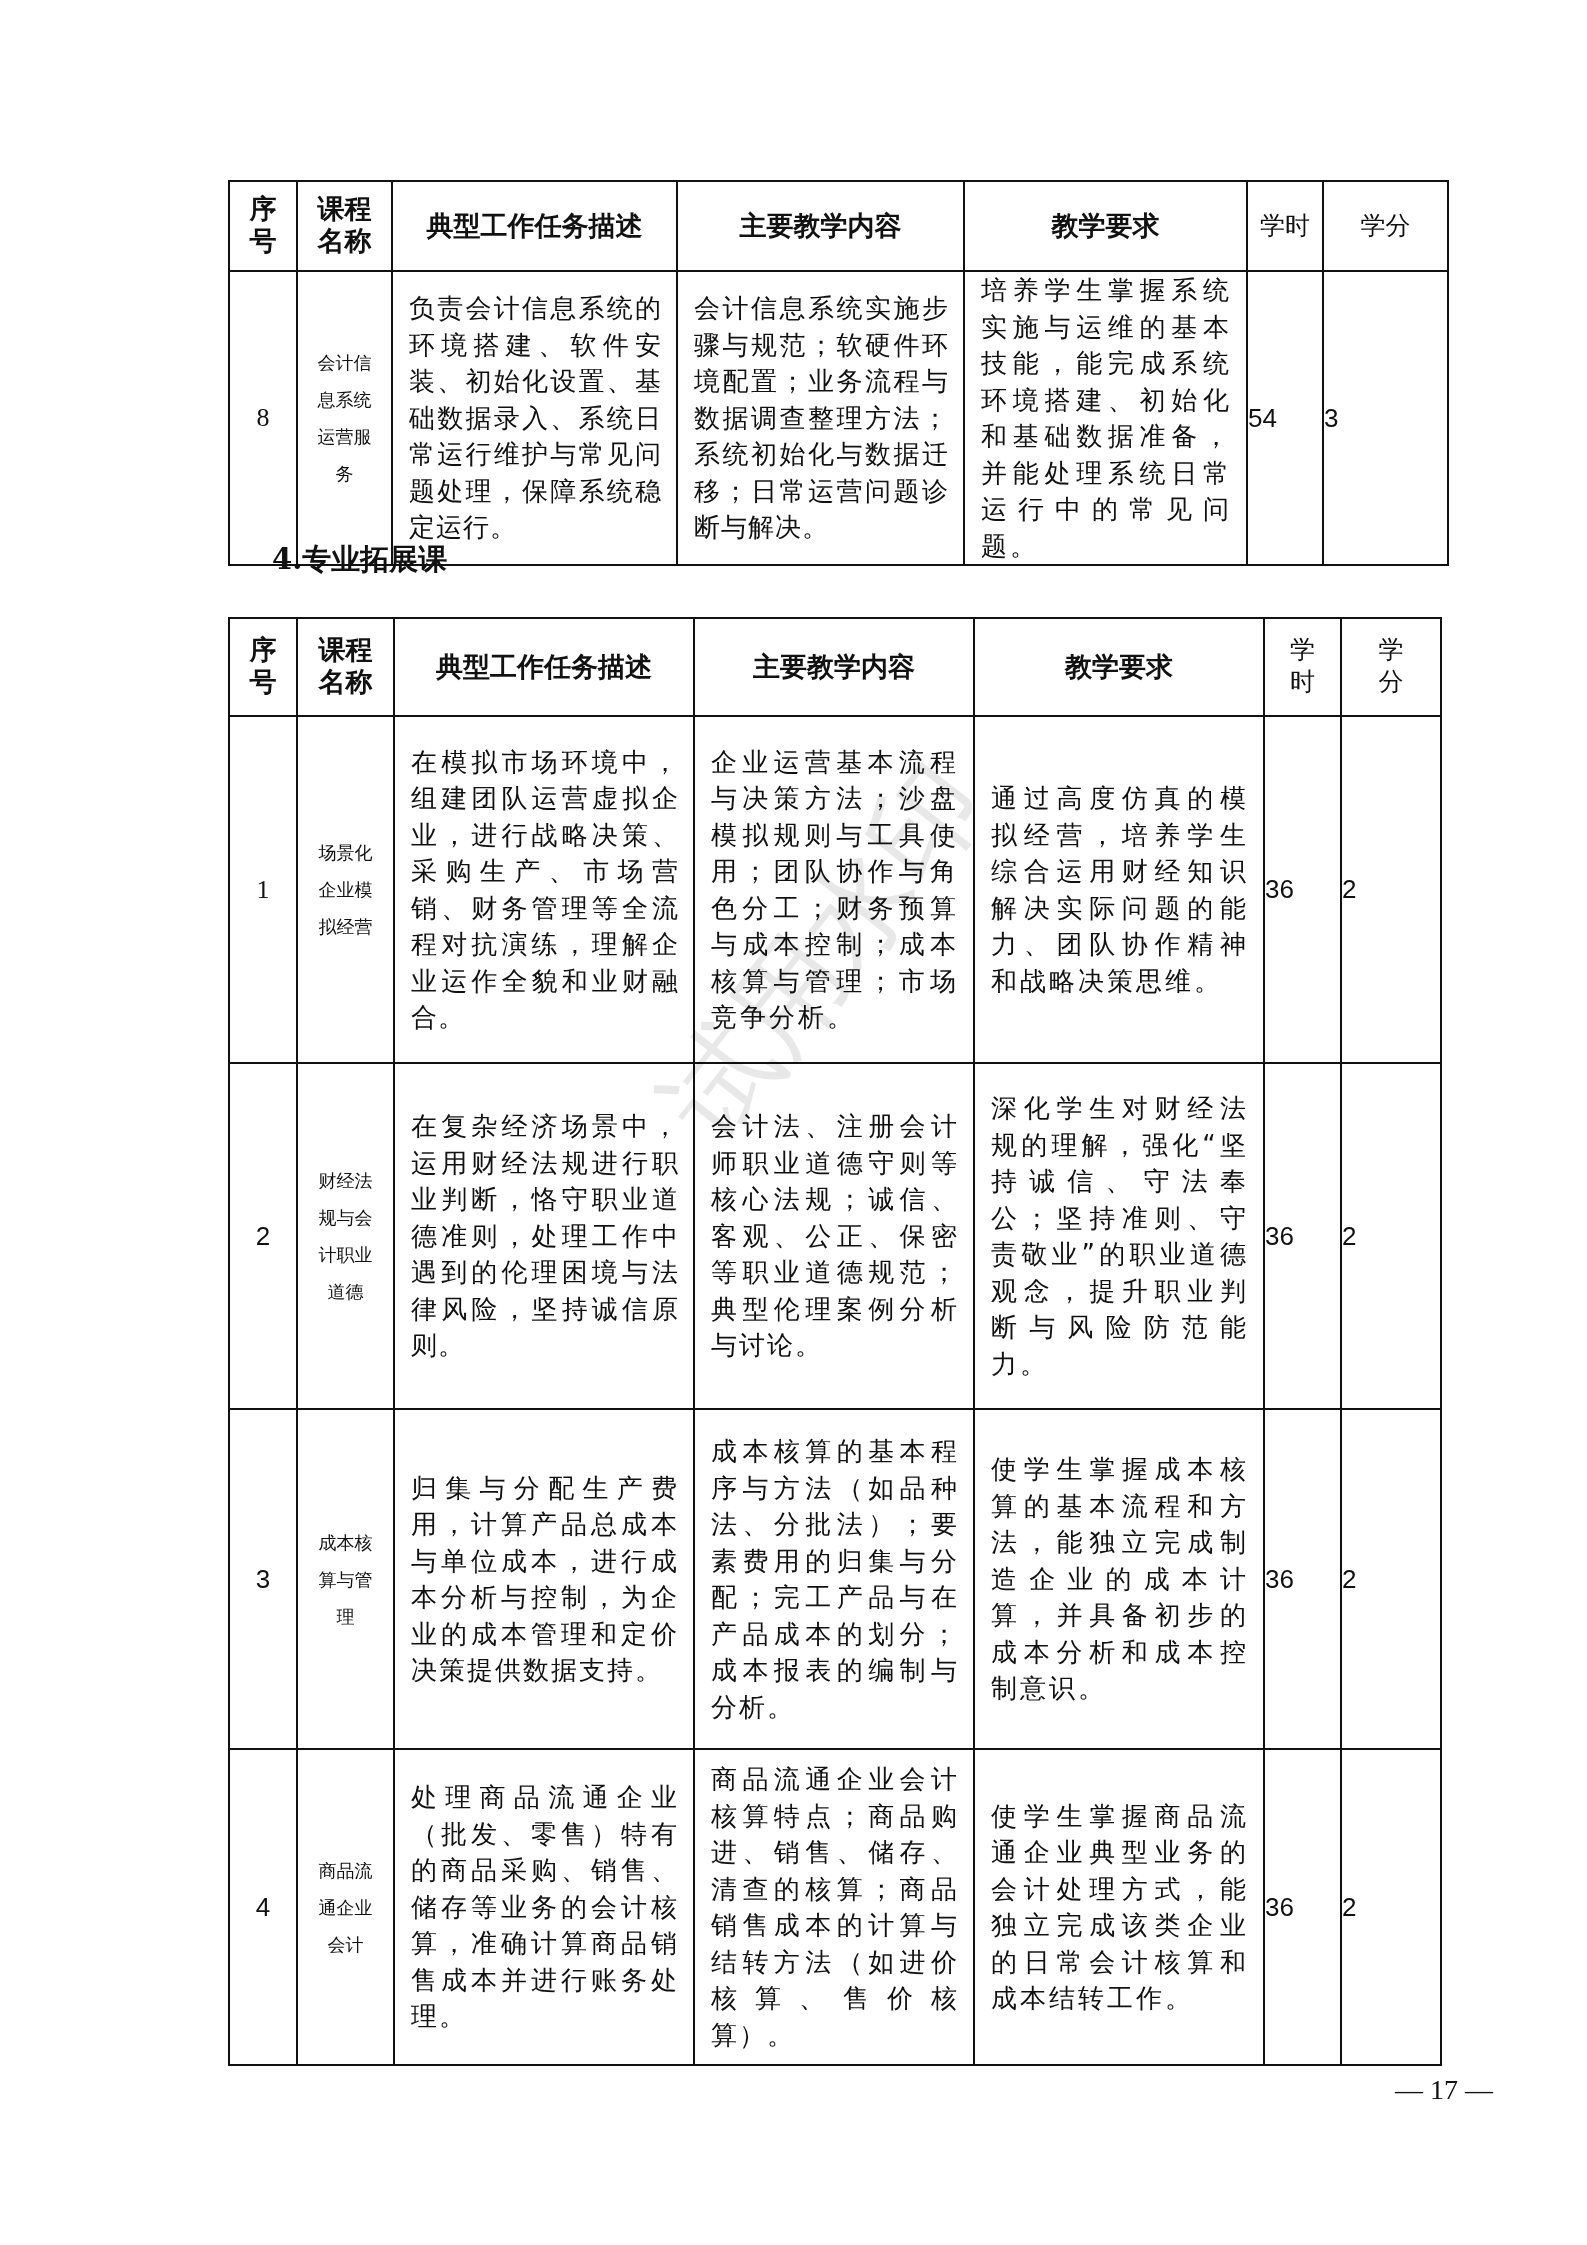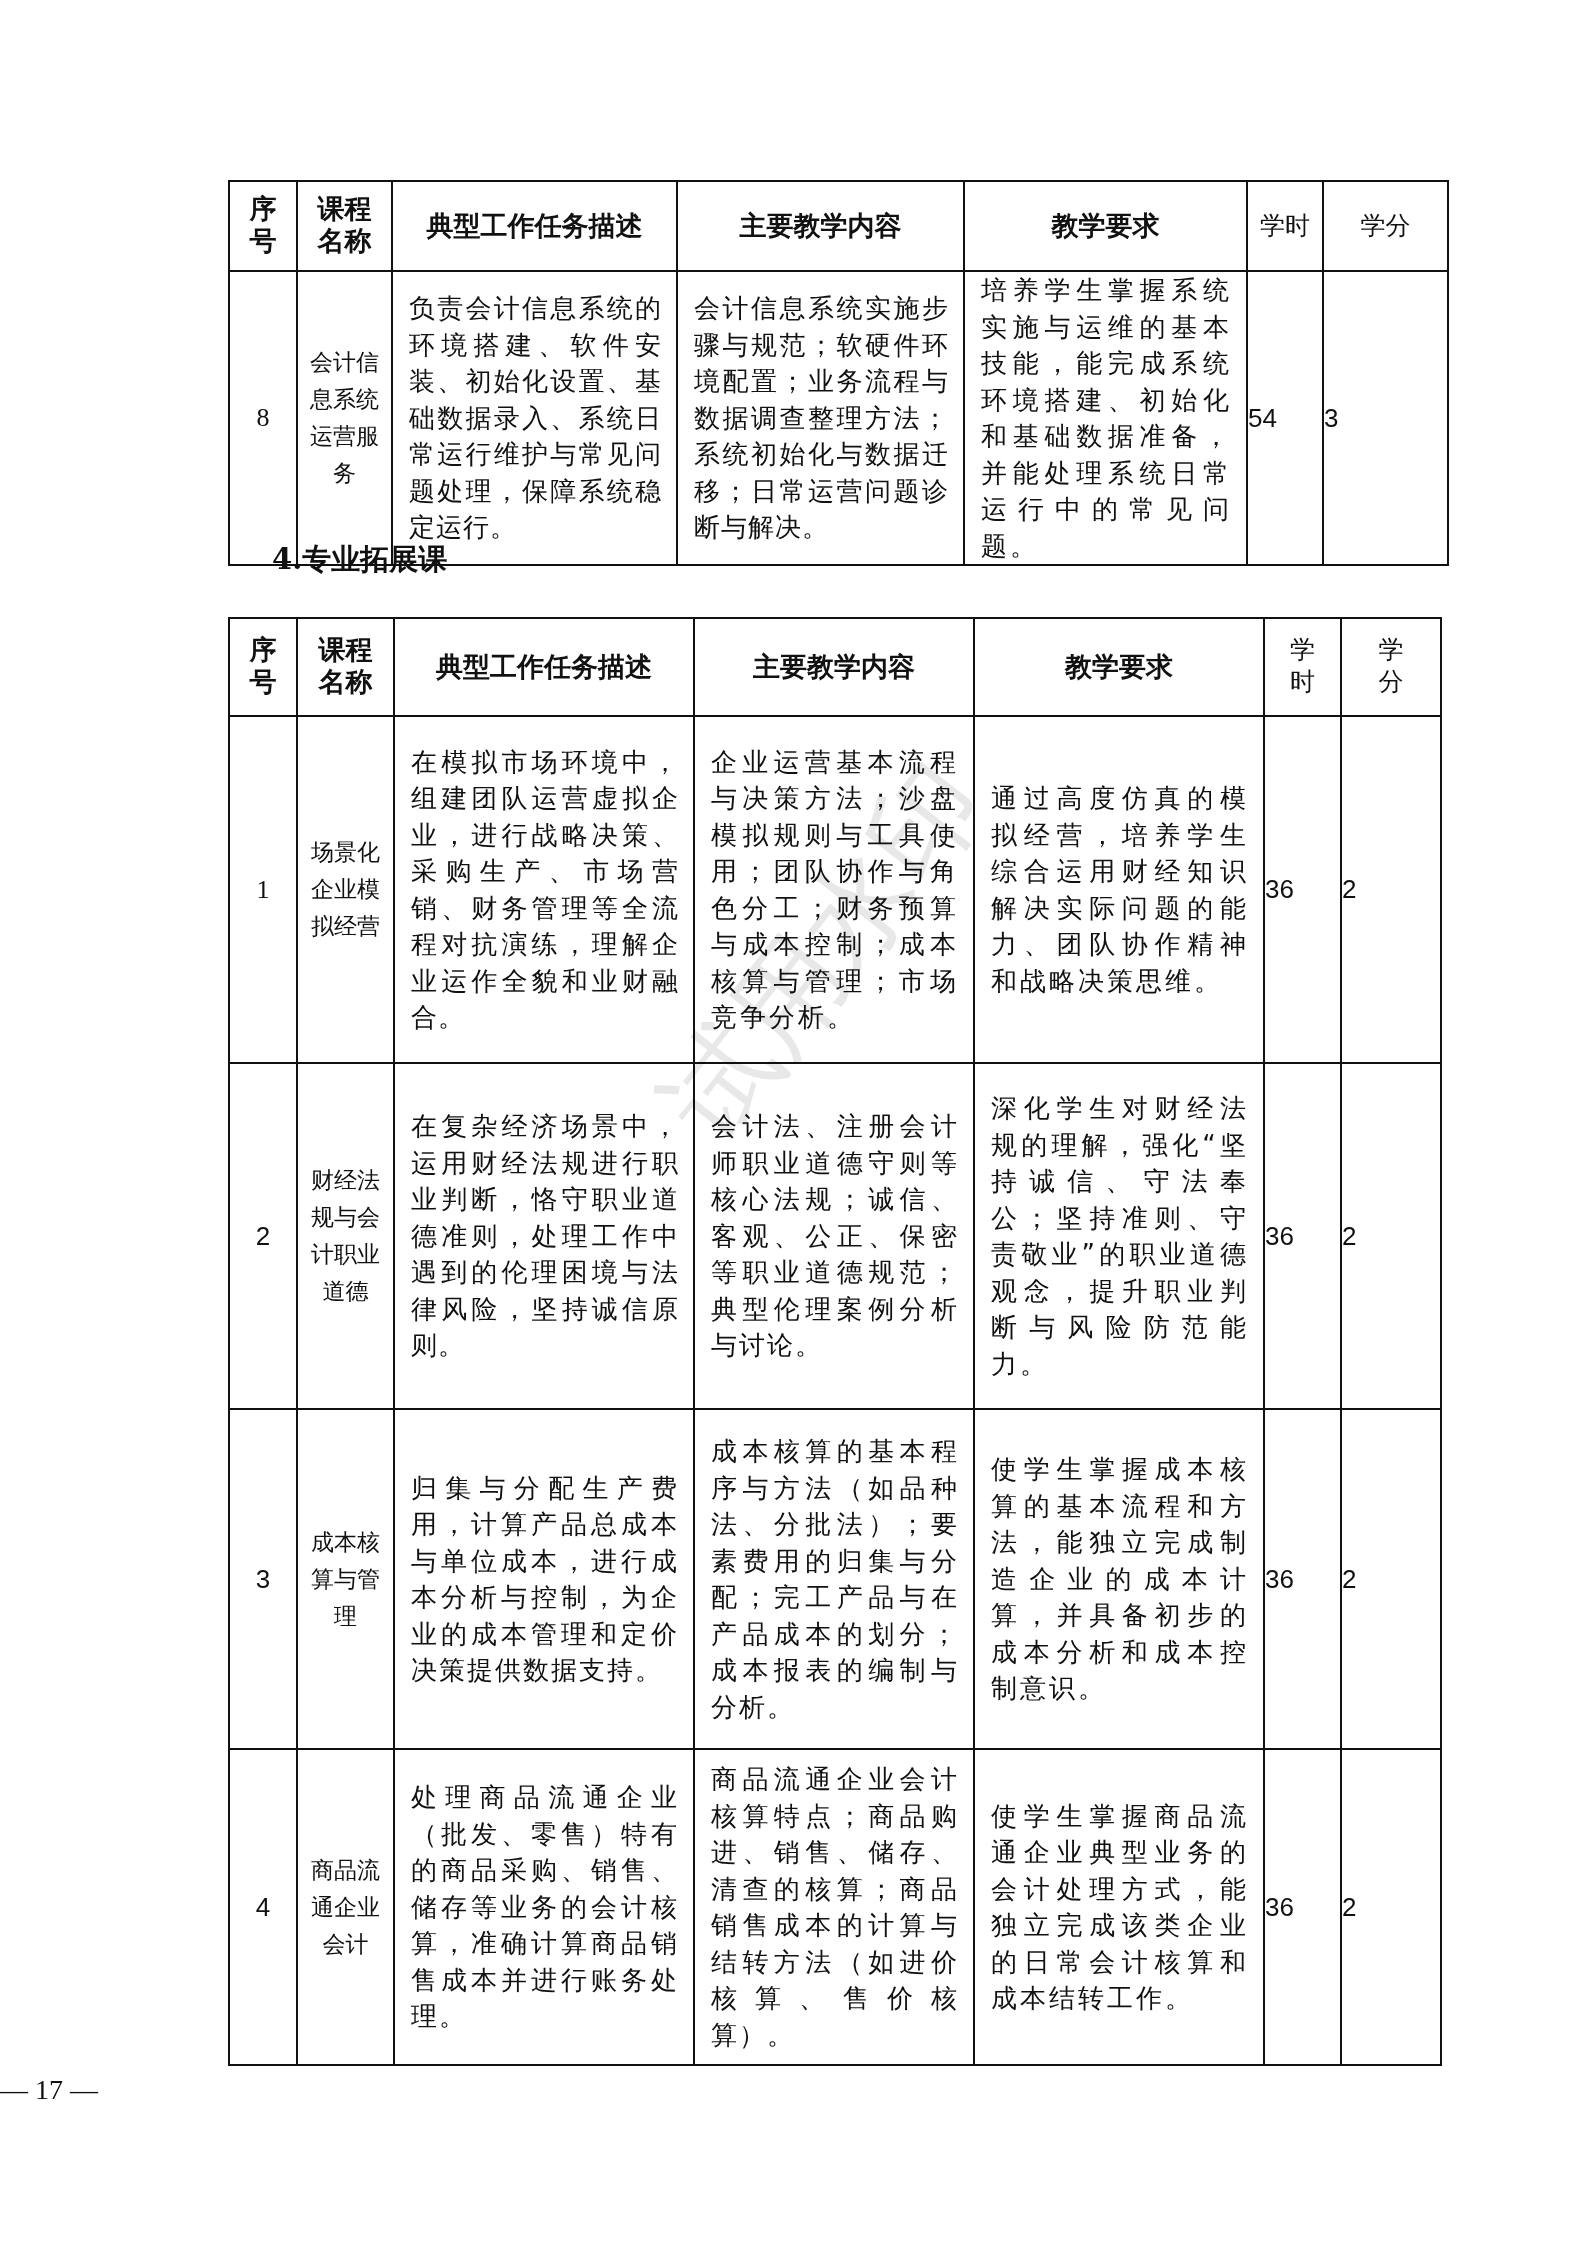--- a/index.html
+++ b/index.html
@@ -3,26 +3,26 @@
 <meta charset="utf-8">
 <style>
   html, body { margin: 0; padding: 0; background: #ffffff; }
   body { width: 1587px; height: 2245px; position: relative; overflow: hidden;
          font-family: "DejaVu Serif", "Liberation Serif", serif; color: #111; }
   table { position: absolute; border-collapse: collapse; table-layout: fixed; margin-top: 27px; }
   td, th { border: 2px solid #111; padding: 0; vertical-align: middle; }
   th { font-weight: bold; font-size: 27px; text-align: center; line-height: 36px; }
   .seq { text-align: center; font-size: 26px; font-family: "Liberation Serif", serif; }
   .seq.sans { font-family: "Liberation Sans", sans-serif; }
-  .name { text-align: center; font-size: 23px; line-height: 37px; padding: 0 12px; }
+  .name { text-align: center; font-size: 18px; line-height: 37px; padding: 0 12px; }
   .desc { font-size: 26px; line-height: 36.5px; padding: 0 14px 0 16px; text-align: justify; letter-spacing: 1px; }
   .num { text-align: left; font-size: 26px; font-family: "Liberation Sans", sans-serif; }
   .vert { display: inline-block; width: 1.1em; line-height: 32px; }
   .heading { position: absolute; left: 272px; top: 540px; font-size: 29px; font-weight: bold; }
-  .pageno { position: absolute; left: 0; width: 1493px; top: 2074px; text-align: left; font-size: 28px;
+  .pageno { position: absolute; left: 0; width: 1493px; top: 2074px; text-align: right; font-size: 28px;
             font-family: "Liberation Serif", serif; }
   .watermark { position: absolute; left: 630px; top: 1080px; font-size: 110px; color: rgba(0,0,0,0.09);
                transform: rotate(-52deg); transform-origin: left top; white-space: nowrap; pointer-events: none; }
 </style>
 </head>
 <body>
 
 <table style="left:228px; top:153px; width:1219px;">
   <colgroup>
     <col style="width:68px">

